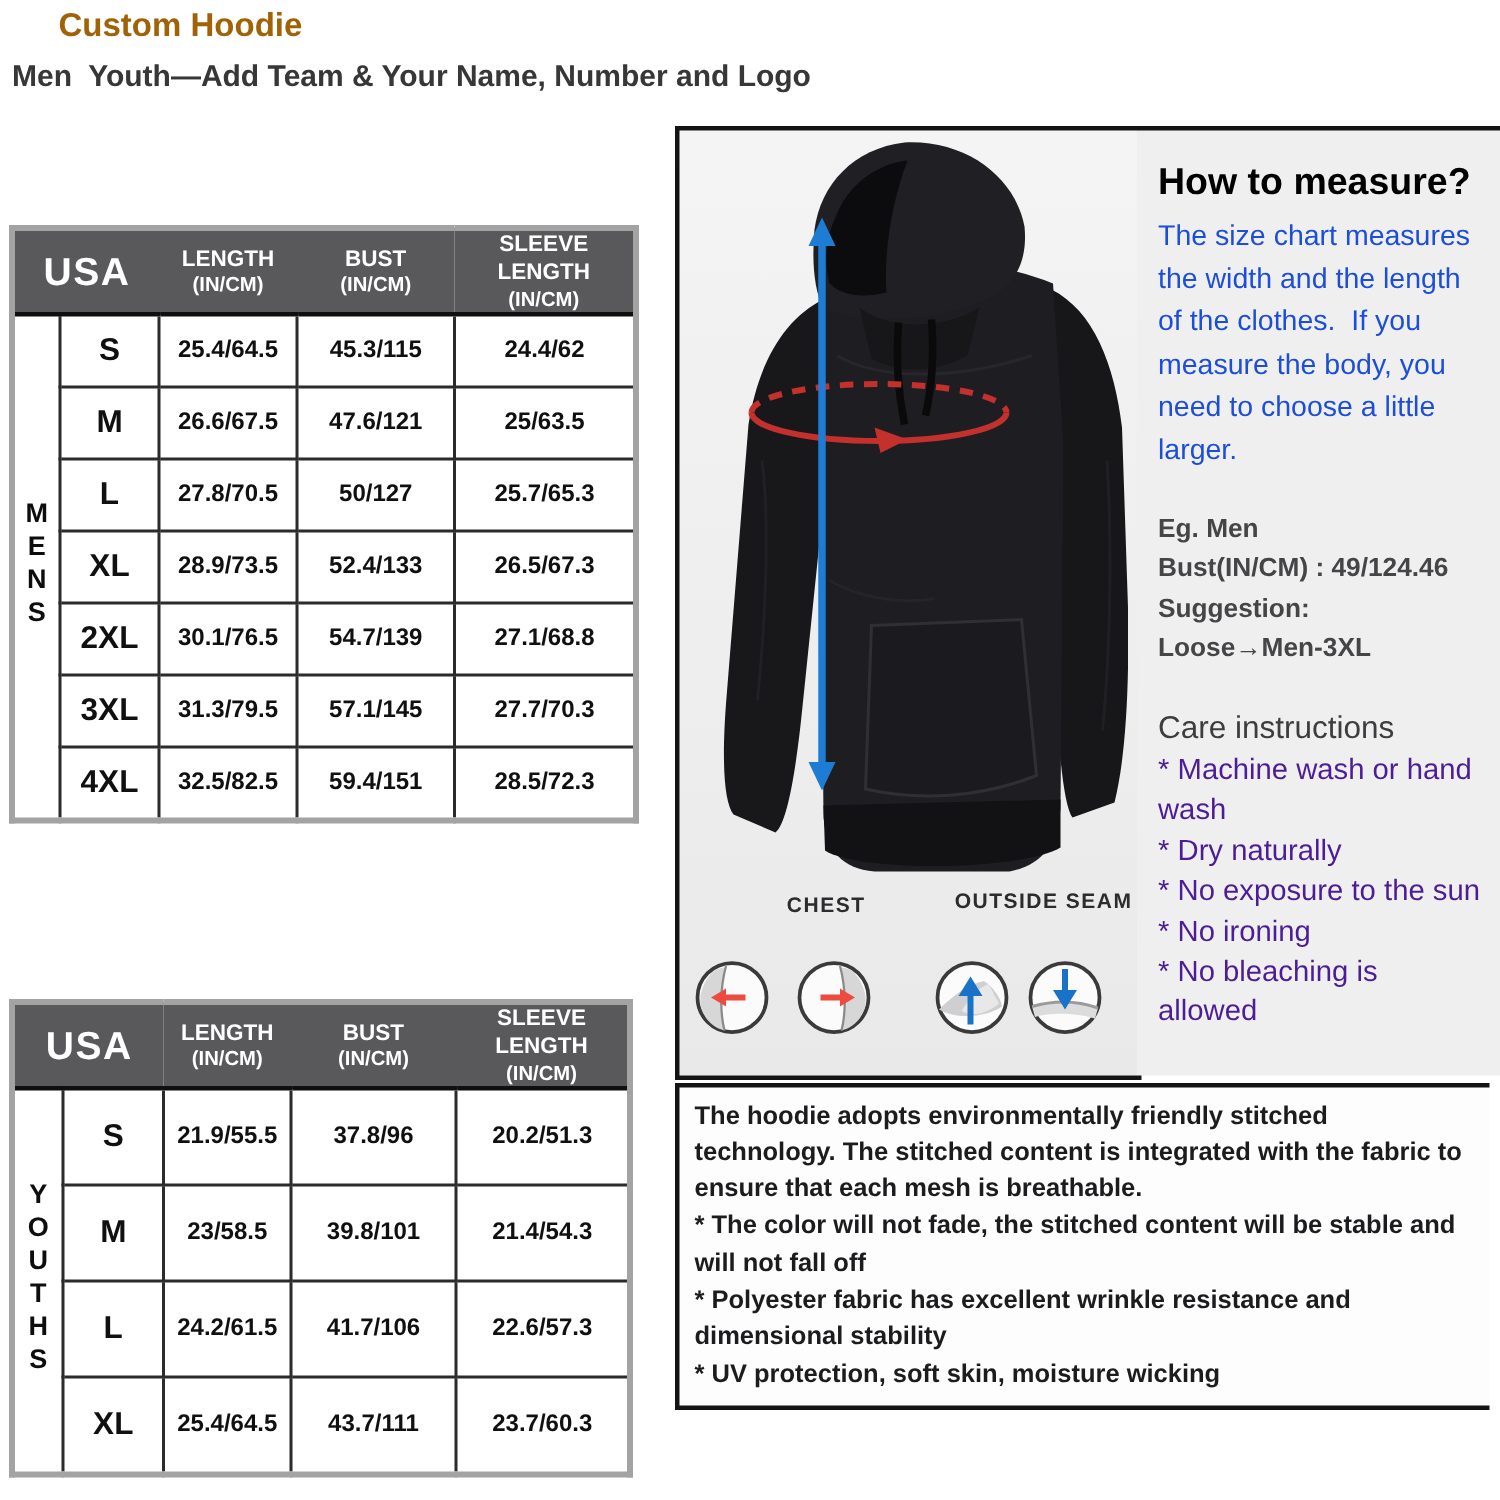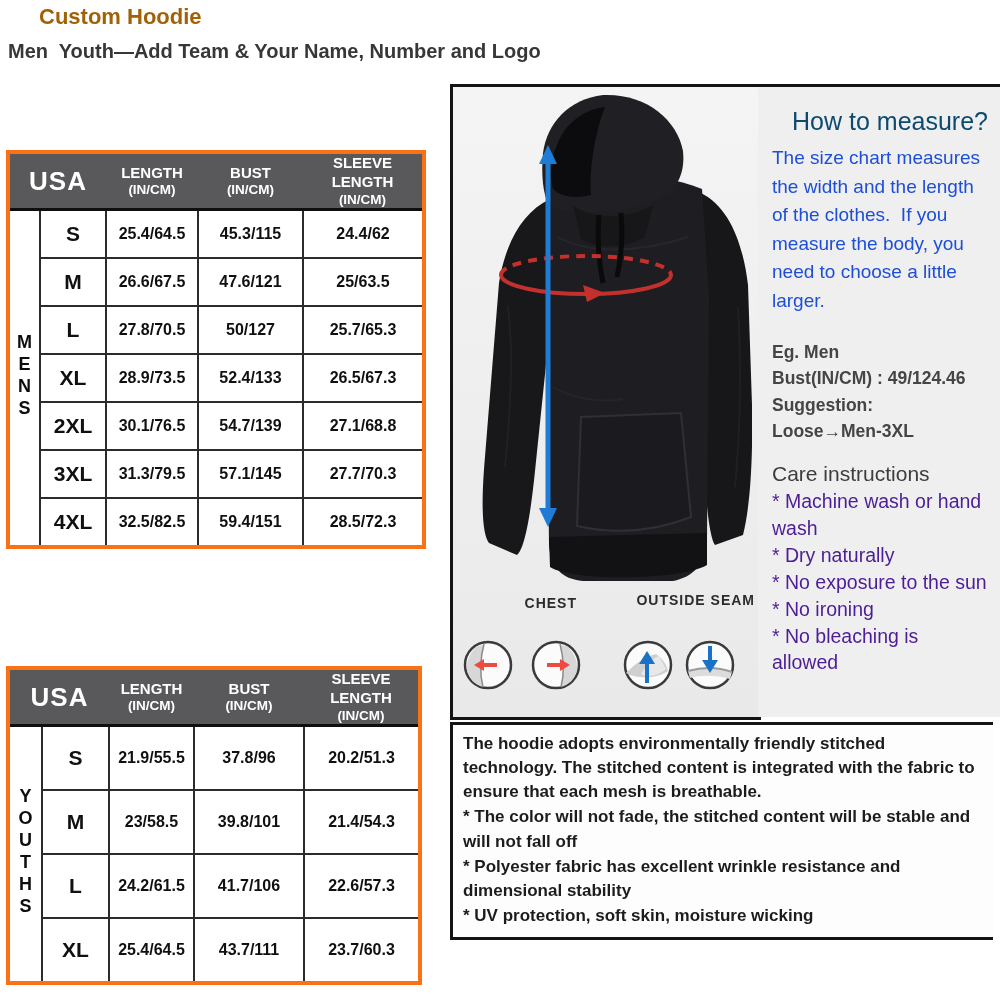--- a/index.html
+++ b/index.html
@@ -6,21 +6,21 @@
   #page{position:relative;width:1000px;height:1000px;background:#fff;overflow:hidden;
         font-family:"Liberation Sans",sans-serif;color:#222;}
   .pre{white-space:pre-wrap;}
 
   
   #title{position:absolute;left:8px;top:4px;font-size:22px;font-weight:700;color:#a16207;margin-left:31px;}
   #subtitle{position:absolute;left:8px;top:40px;font-size:20px;font-weight:600;color:#373737;}
 
   
   table.size-table{position:absolute;border-collapse:collapse;background:#fff;
-                   border:4px solid #f97316;table-layout:fixed;}
+                   border:4px solid #a3a3a3;table-layout:fixed;}
   #mens-table{left:6px;top:150px;width:416px;}
   #youths-table{left:6px;top:666px;width:412px;}
   .size-table th,.size-table td{border:2px solid #2b2b2b;text-align:center;vertical-align:middle;
                    padding:0;color:#101010;}
   .size-table thead th{background:#59595b;color:#fff;border:0;border-bottom:3px solid #0f0f0f;height:54px;}
   th.usa{font-size:26px;font-weight:700;letter-spacing:1px;}
   .h1{font-size:15px;font-weight:700;line-height:1.25;}
   .h2{font-size:13.5px;font-weight:700;line-height:1.2;}
   .size-table td{font-weight:700;font-size:16px;}
   td.size{font-size:21px;}
@@ -38,24 +38,24 @@
   #chest-label{left:14px;top:508px;width:110px;}
   #seam-label{left:152px;top:505px;width:150px;}
   .m-icon{position:absolute;width:52px;height:52px;}
   #icon1{left:9px;top:552px;}  #icon2{left:77px;top:552px;}
   #icon3{left:169px;top:552px;} #icon4{left:231px;top:552px;}
 
   
   #measure-panel{position:absolute;left:758px;top:84px;width:242px;height:633px;
                  border-top:3px solid #141414;background:#efefef;box-sizing:border-box;
                  padding:8px 12px 0 14px;}
-  #measure-panel h2{margin:12px 0 8px 0;text-align:right;font-size:25px;color:#0c4a6e;font-weight:400;}
+  #measure-panel h2{margin:12px 0 8px 0;text-align:left;font-size:25px;color:#000000;font-weight:700;}
   #measure-body{font-size:19px;color:#1d4ed8;line-height:1.5;margin:0;}
   #example{margin-top:24px;font-size:17.5px;font-weight:700;color:#454547;line-height:1.5;}
-  #care{margin-top:18px;}
+  #care{margin-top:30px;}
   #care-heading{font-size:21px;color:#3d3d3f;font-weight:400;margin:0 0 2px 0;}
   .care-item{font-size:19.5px;color:#4c1d95;line-height:1.38;}
 
   
   #features-box{position:absolute;left:450px;top:722px;width:543px;height:218px;box-sizing:border-box;
                 border:3px solid #141414;border-right:none;background:#fdfdfd;padding:6px 10px;}
   #features-box p{margin:1px 0;font-size:17px;font-weight:700;color:#1c1c1e;line-height:1.42;}
 </style>
 </head>
 <body>

